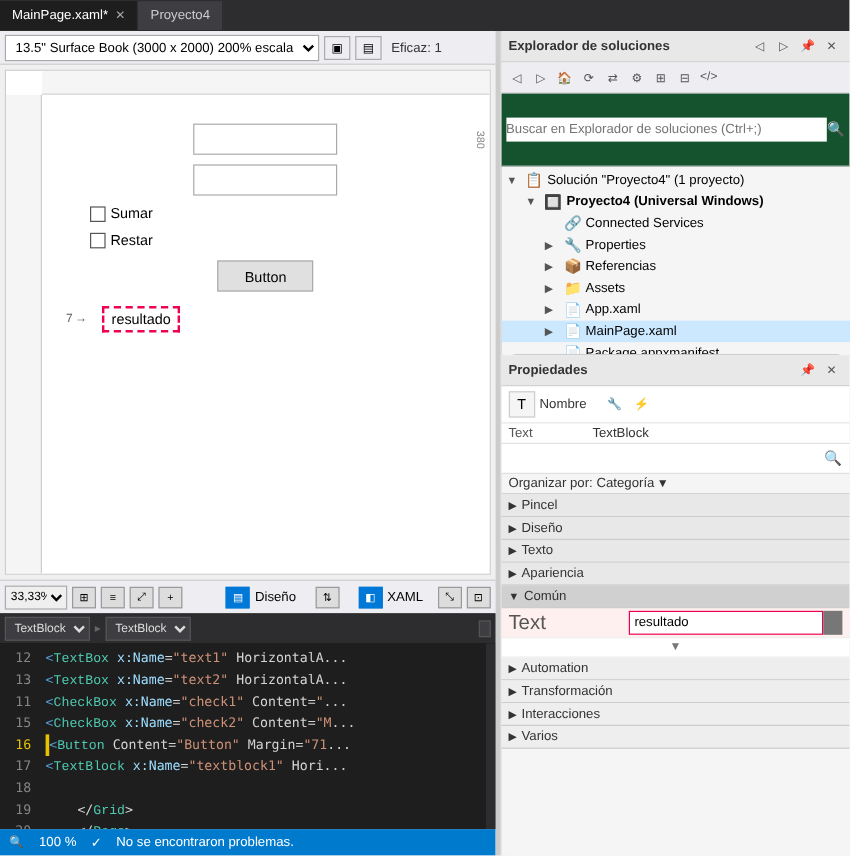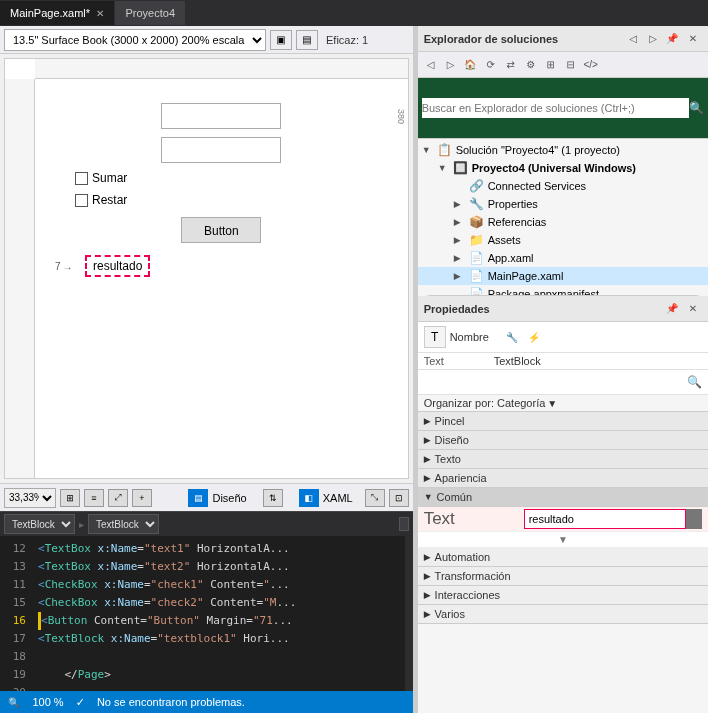--- a/index.html
+++ b/index.html
@@ -88,21 +88,21 @@
     .line-numbers {
       width: 30px; background: #1e1e1e; color: #858585; text-align: right; padding: 4px 4px 4px 0; font-size: 11px; user-select: none;
       display: flex; flex-direction: column;
     }
     .line-num { height: 18px; line-height: 18px; }
     .code-lines { flex: 1; padding: 4px 0 4px 8px; overflow: hidden; }
     .code-line { height: 18px; line-height: 18px; white-space: pre; }
     .kw { color: #569cd6; }
     .attr { color: #9cdcfe; }
     .val { color: #ce9178; }
-    .tag { color: #4ec9b0; }
+    .tag { color: #4ec9b0; font-family: Liberation Mono, monospace; }
     .line-highlight-yellow { border-left: 3px solid #e8c200; }
     .code-scrollbar {
       width: 8px; background: #2d2d30;
     }
 
     
     .status-bar {
       height: 22px; background: #007acc; display: flex; align-items: center; padding: 0 8px; color: white; font-size: 11px; gap: 12px;
     }
     .status-icon { font-size: 10px; }
@@ -317,20 +317,21 @@
 
         </div>
         <div class="code-lines">
           <div class="code-line"><span class="kw">&lt;</span><span class="tag">TextBox</span> <span class="attr">x:Name</span>=<span class="val">"text1"</span> HorizontalA...</div>
           <div class="code-line"><span class="kw">&lt;</span><span class="tag">TextBox</span> <span class="attr">x:Name</span>=<span class="val">"text2"</span> HorizontalA...</div>
           <div class="code-line"><span class="kw">&lt;</span><span class="tag">CheckBox</span> <span class="attr">x:Name</span>=<span class="val">"check1"</span> Content=<span class="val">"</span>...</div>
           <div class="code-line"><span class="kw">&lt;</span><span class="tag">CheckBox</span> <span class="attr">x:Name</span>=<span class="val">"check2"</span> Content=<span class="val">"M</span>...</div>
           <div class="code-line line-highlight-yellow"><span class="kw">&lt;</span><span class="tag">Button</span> Content=<span class="val">"Button"</span> Margin=<span class="val">"71</span>...</div>
           <div class="code-line"><span class="kw">&lt;</span><span class="tag">TextBlock</span> <span class="attr">x:Name</span>=<span class="val">"textblock1"</span> Hori...</div>
           <div class="code-line"></div>
+          <div class="code-line">    &lt;/<span class="tag">Grid</span>&gt;</div>
           <div class="code-line">    &lt;/<span class="tag">Page</span>&gt;</div>
 
         </div>
         <div class="code-scrollbar"></div>
       </div>
     </div>
 
     <div class="status-bar">
       <span class="status-icon">🔍</span>
       <span>100 %</span>

